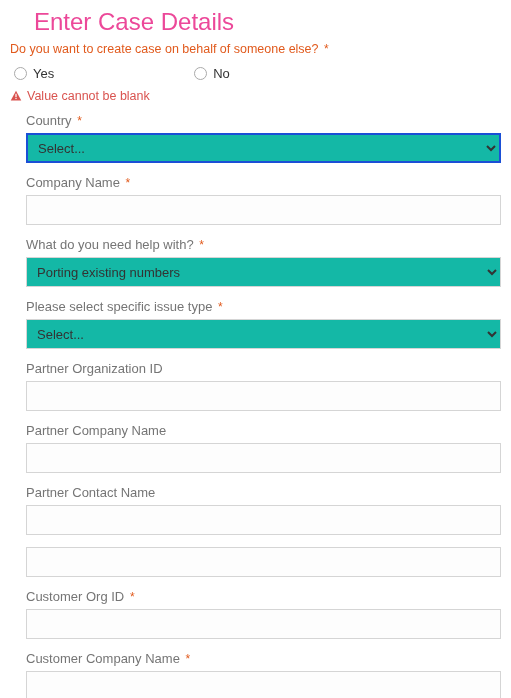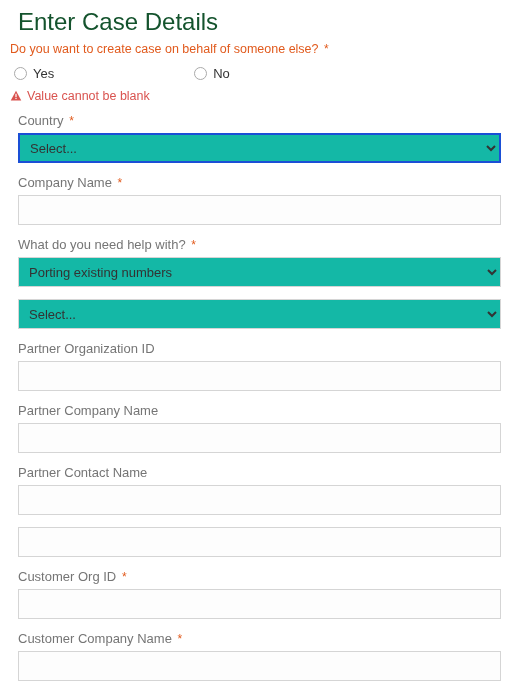--- a/index.html
+++ b/index.html
@@ -8,22 +8,22 @@
     padding: 8px 10px 20px 10px;
     font-family: Arial, Helvetica, sans-serif;
     font-size: 13px;
     color: #666;
     background: #fff;
     width: 511px;
   }
   h1 {
     font-size: 24px;
     font-weight: 400;
-    color: #14532d;
-    margin: 0 0 6px 8px;
+    color: #ec4899;
+    margin: 0 0 6px 24px;
   }
   .behalf-question {
     color: #e15a1d;
     font-size: 12.5px;
     margin: 0 0 10px 0;
   }
   .req-star {
     color: #e15a1d;
     font-size: 12px;
     margin-left: 2px;
@@ -58,21 +58,21 @@
     display: flex;
     align-items: center;
     gap: 5px;
   }
   .warn-icon {
     width: 12px;
     height: 12px;
     display: inline-block;
   }
   .field-block {
-    margin: 8px 0 12px 8px;
+    margin: 8px 0 12px 16px;
   }
   .field-label {
     display: block;
     color: #757575;
     font-size: 13px;
     margin-bottom: 5px;
   }
   input[type="text"] {
     width: 100%;
     height: 30px;
@@ -147,20 +147,24 @@
   <label class="field-label">
     <span>What do you need help with?</span>
     <span class="req-star">*</span>
   </label>
   <select>
     <option>Porting existing numbers</option>
   </select>
 </div>
 
 <div class="field-block">
+  <label class="field-label">
+    <span>Please select specific issue type</span>
+    <span class="req-star">*</span>
+  </label>
   <select>
     <option>Select...</option>
   </select>
 </div>
 
 <div class="field-block">
   <label class="field-label">
     <span>Partner Organization ID</span>
   </label>
   <input type="text" value="" style="">

